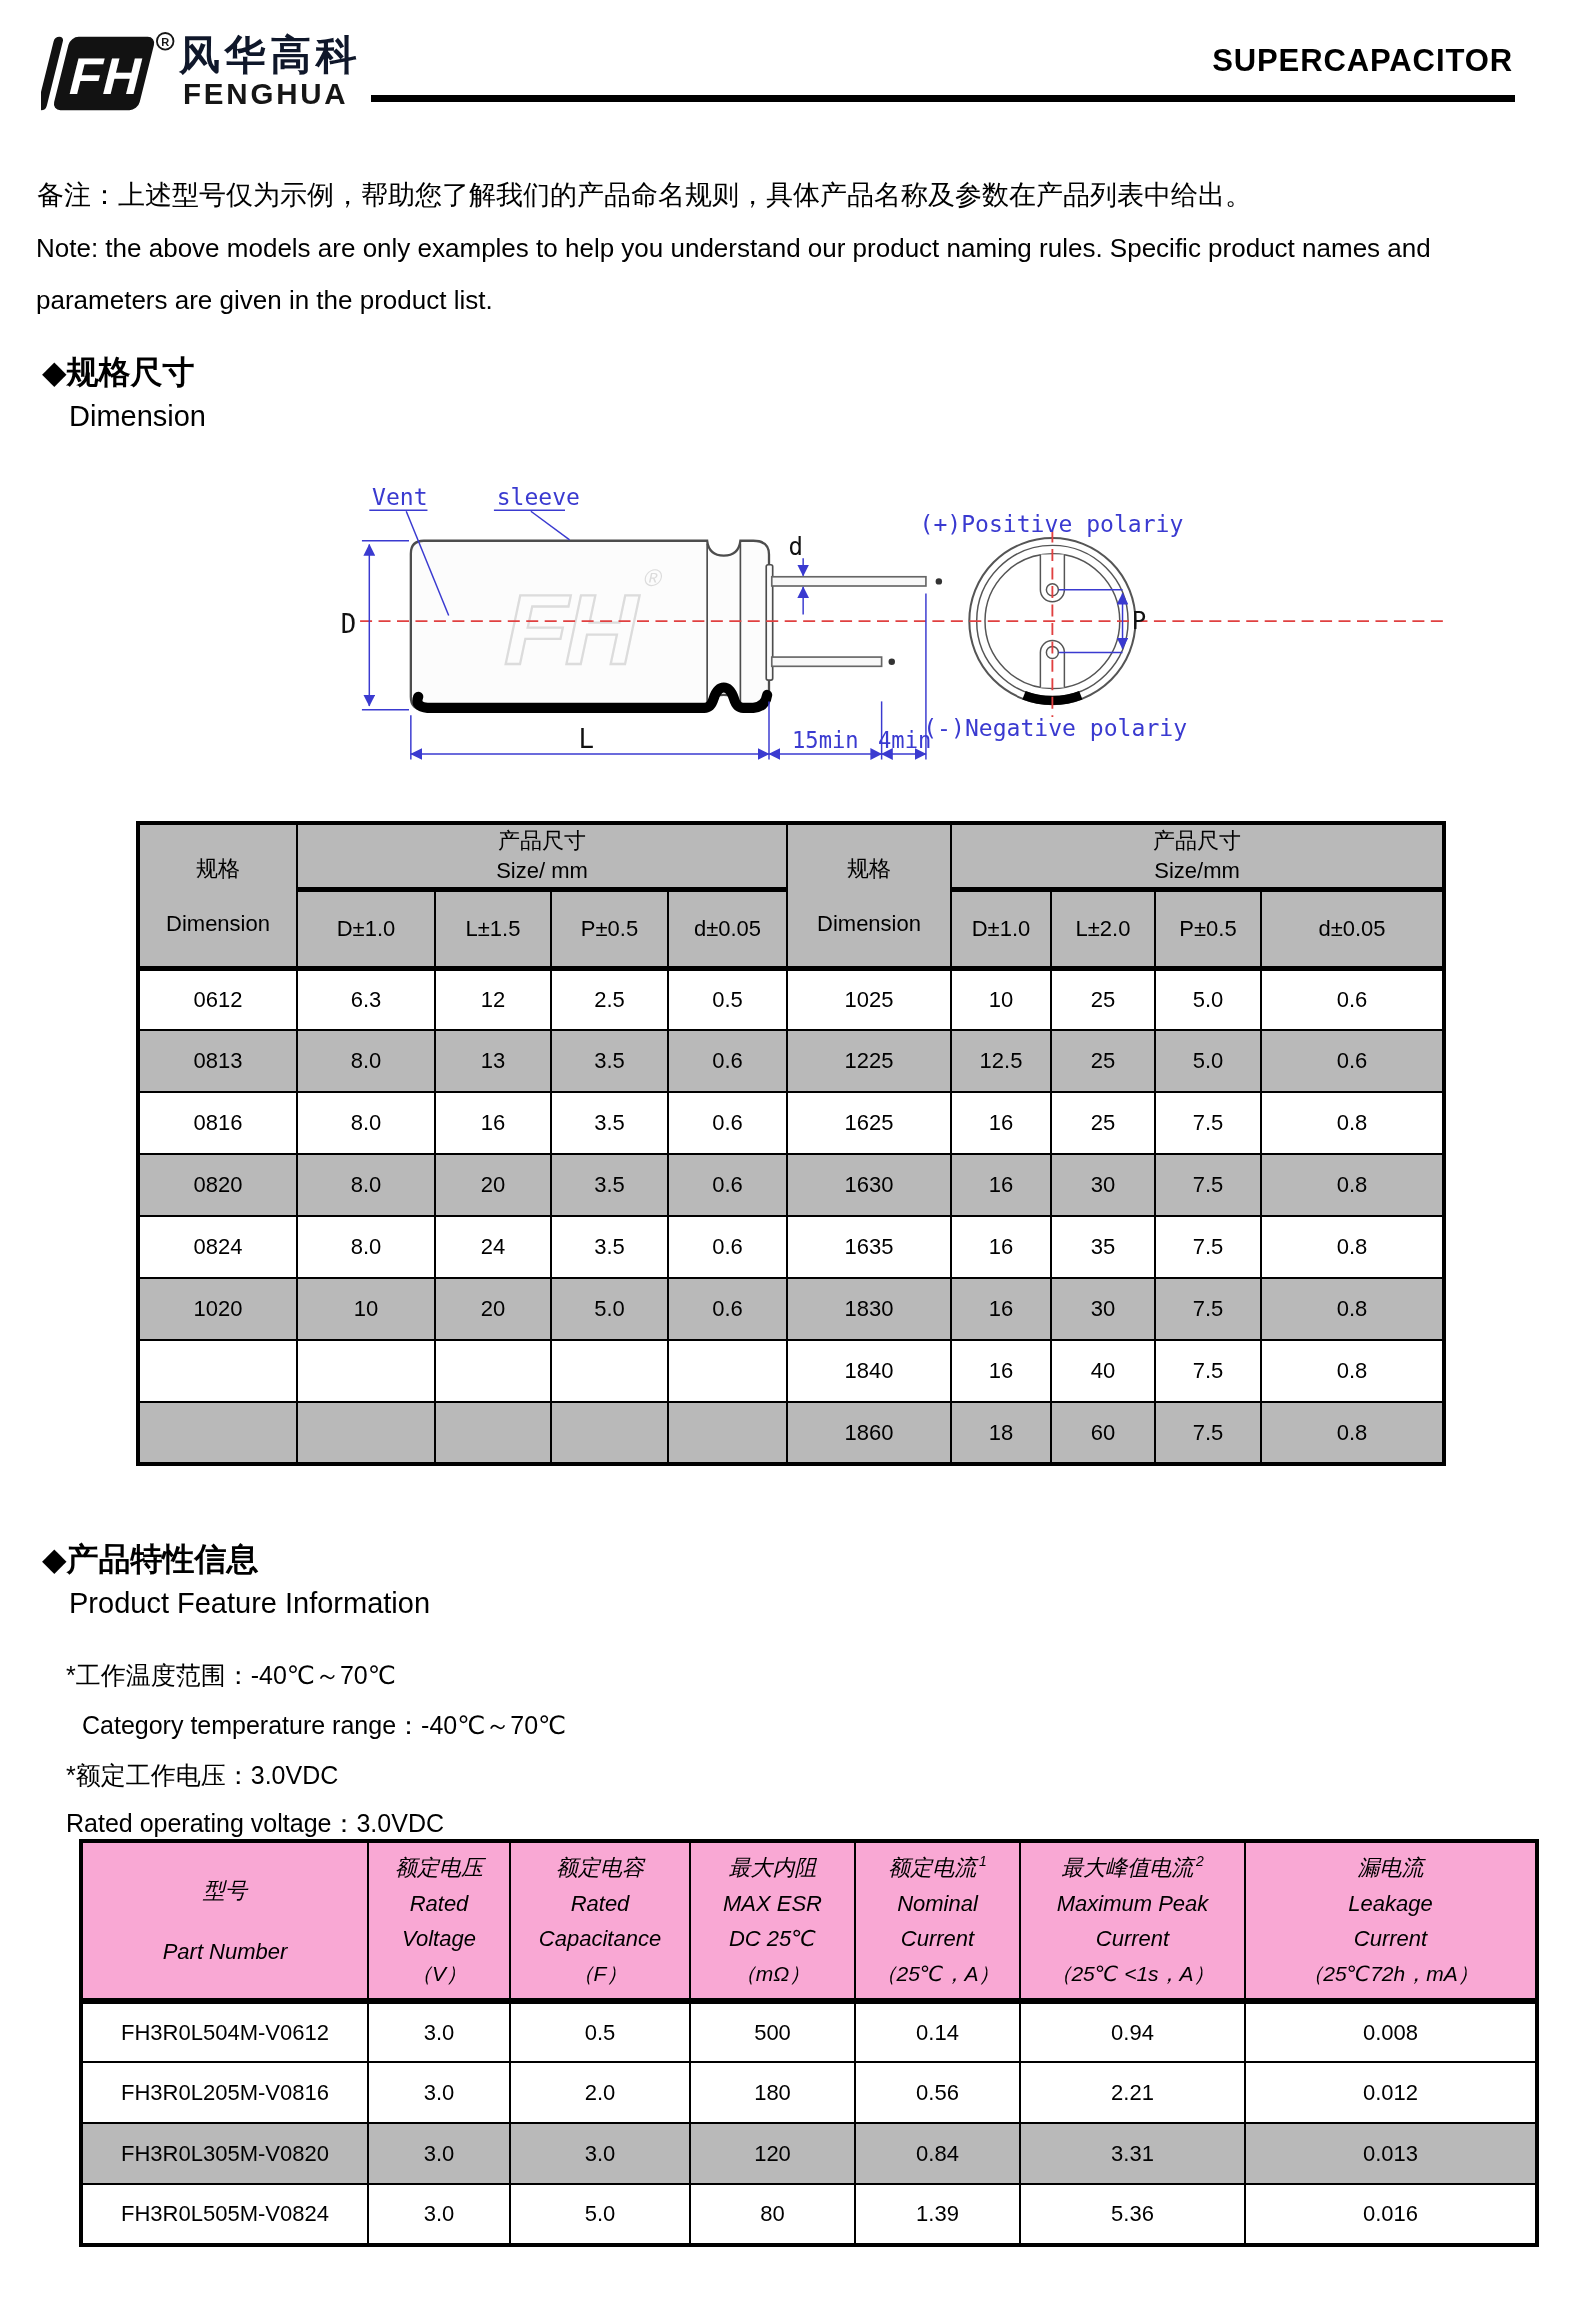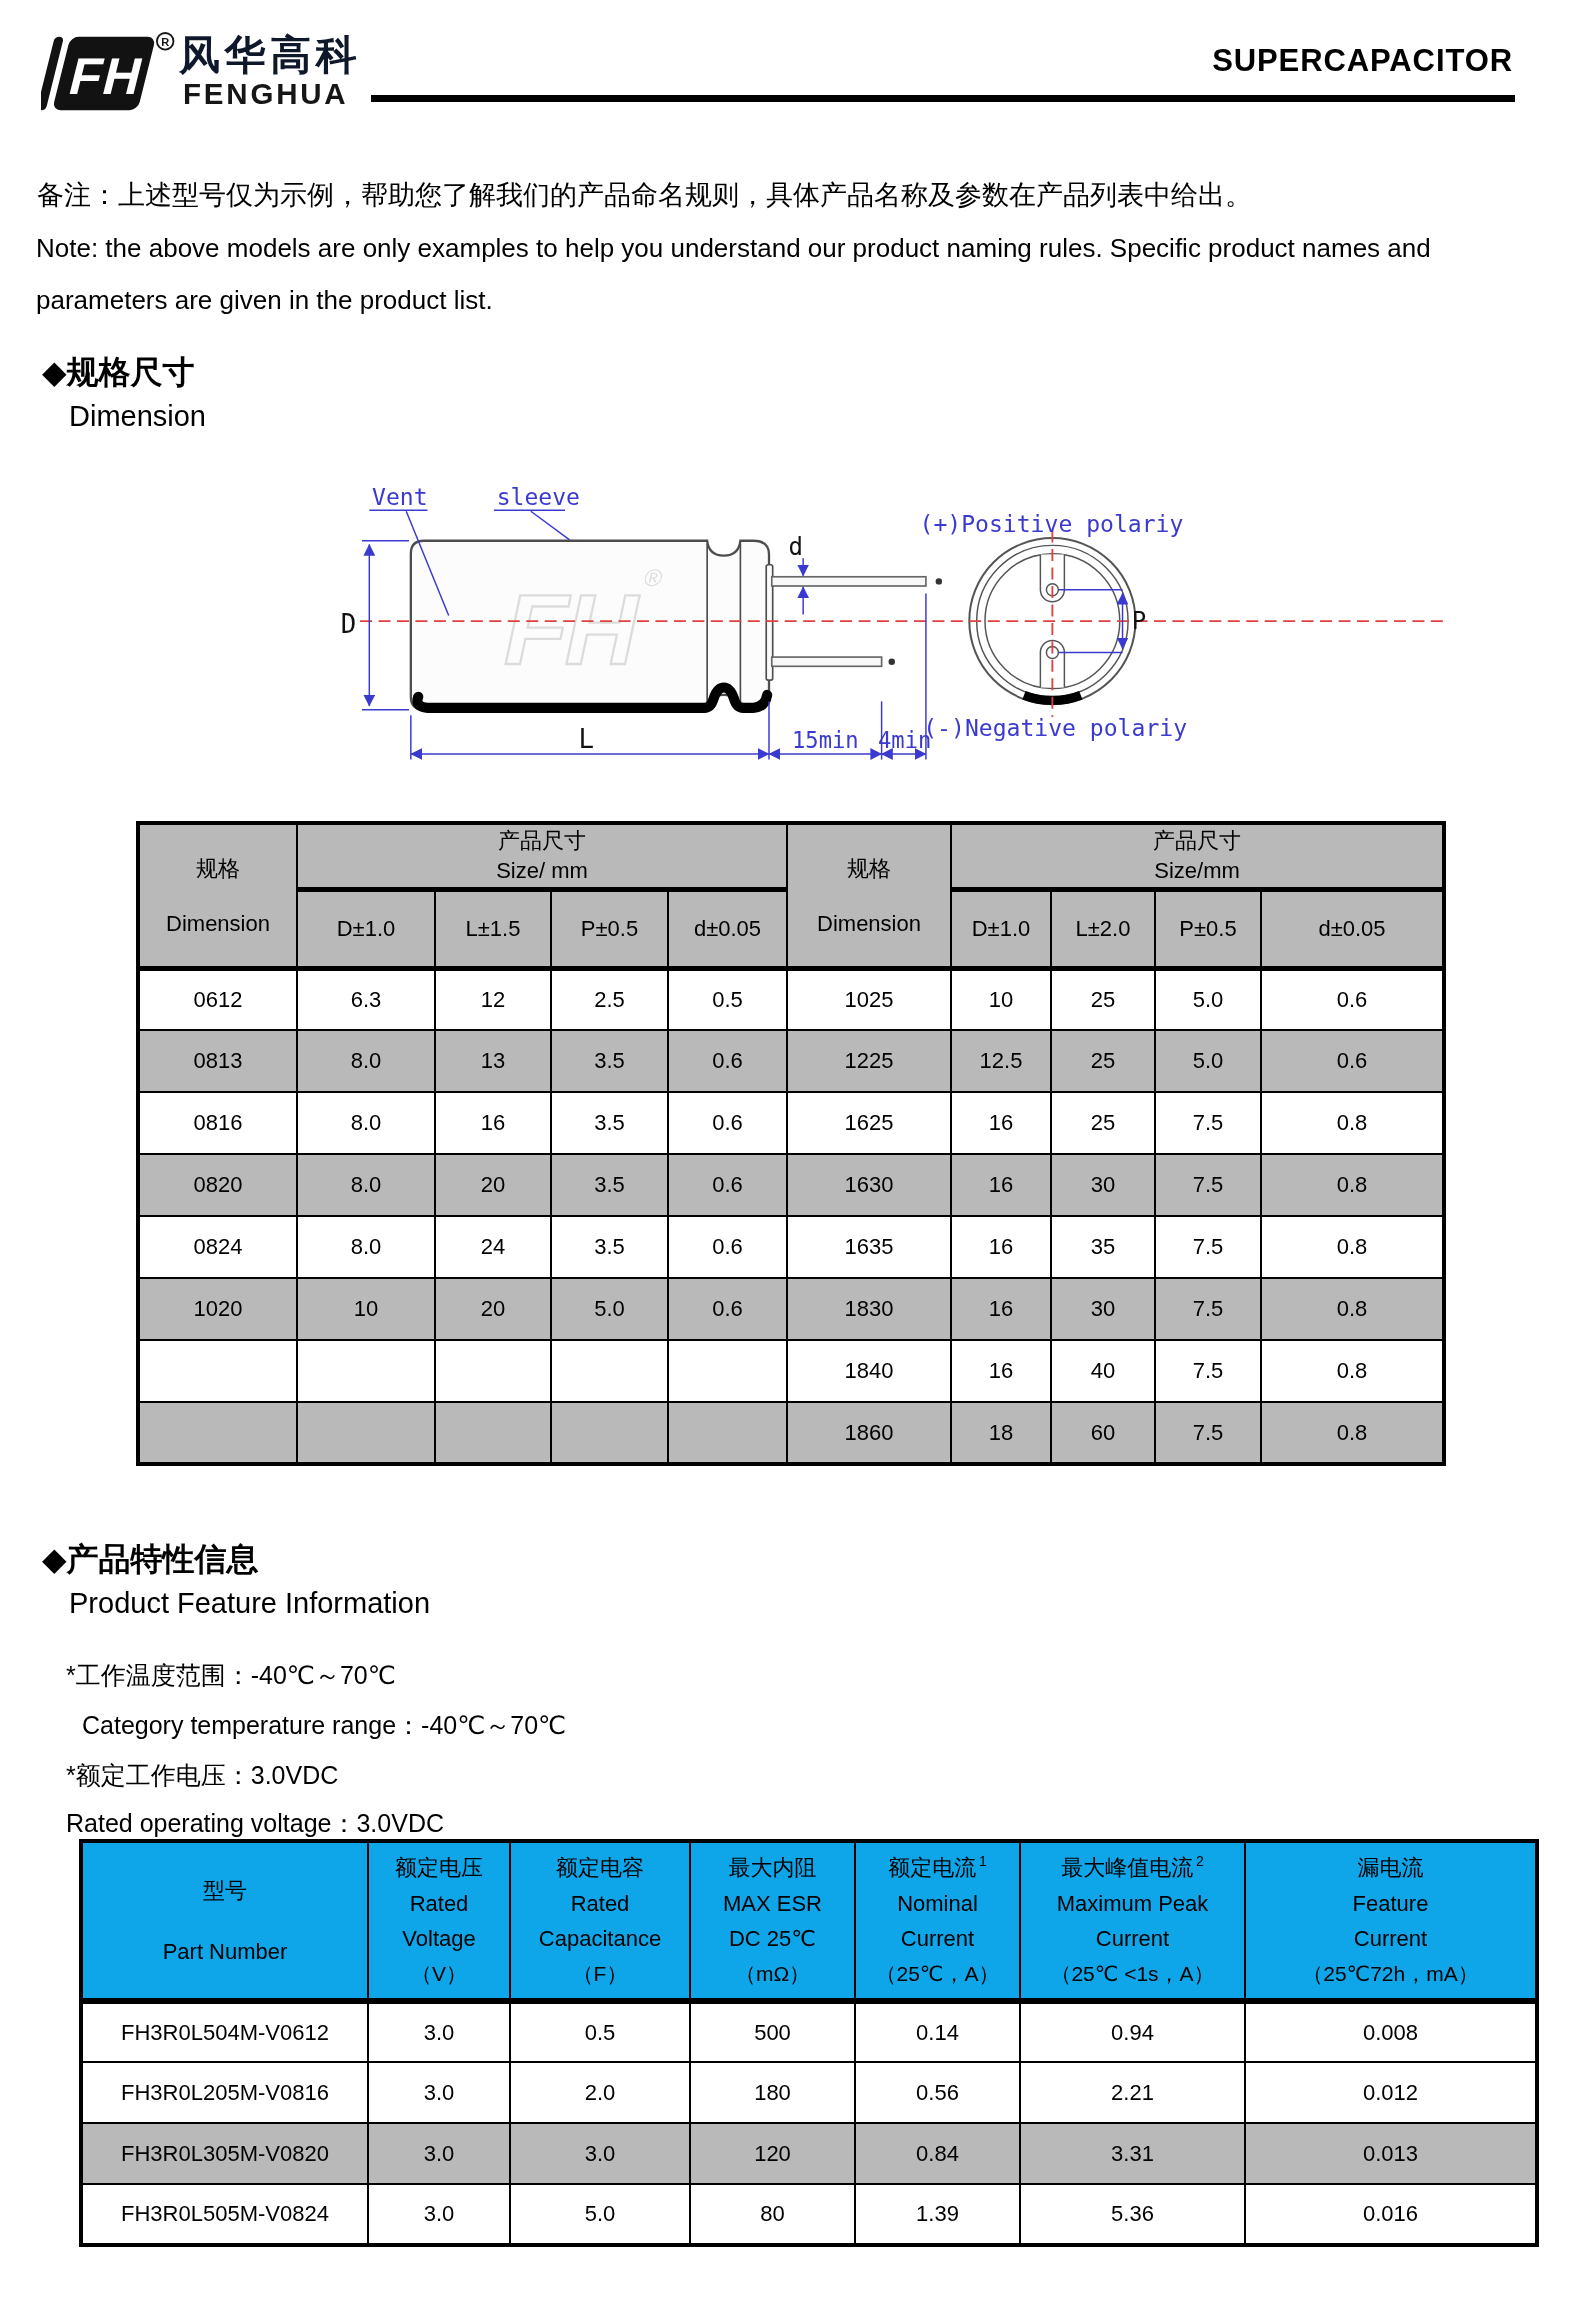--- a/index.html
+++ b/index.html
@@ -37,21 +37,21 @@
   #dim-table tbody tr{height:62px;}
   #dim-table tbody tr.alt td{background:#b9b9b9;}
   #dim-table thead tr.grp th.size{border-bottom:5.5px solid #000;margin-top:28px;}
   #dim-table thead tr.sub th{border-bottom:5.5px solid #000;}
   #dim-table thead th.spec{border-bottom:5.5px solid #000;}
   .stack2{display:flex;flex-direction:column;justify-content:space-evenly;height:138px;}
   .gstack{display:flex;flex-direction:column;justify-content:center;height:61px;line-height:30px;}
 
   #prod-table{left:79px;top:1839px;width:1456px;border:4.6px solid #000;}
   #prod-table th,#prod-table td{border:2.8px solid #000;}
-  #prod-table thead th{background:#0ea5e9;border-bottom:6.5px solid #000;}
+  #prod-table thead th{background:#f9a8d4;border-bottom:6.5px solid #000;font-style:italic;}
   #prod-table thead tr{height:160px;}
   #prod-table tbody tr{height:61px;}
   #prod-table tbody tr.alt td{background:#b9b9b9;}
   .th-stack{display:flex;flex-direction:column;justify-content:space-evenly;height:153px;}
   .th-stack .u{font-size:21px;}
   sup{font-size:14px;vertical-align:super;margin-left:2.8px;}
 
   
   .diagram{position:absolute;left:0;top:466px;}
   .cad{font-family:"DejaVu Sans Mono","Liberation Mono",monospace;}
@@ -383,21 +383,21 @@
           <div class="th-stack">
             <span><span>最大峰值电流</span><sup>2</sup></span>
             <span>Maximum Peak</span>
             <span>Current</span>
             <span class="u">（25℃ &lt;1s，A）</span>
           </div>
         </th>
         <th>
           <div class="th-stack">
             <span>漏电流</span>
-            <span>Feature</span>
+            <span>Leakage</span>
             <span>Current</span>
             <span class="u">（25℃72h，mA）</span>
           </div>
         </th>
       </tr>
     </thead>
     <tbody>
         <tr>
           <td>FH3R0L504M-V0612</td>
           <td>3.0</td>

